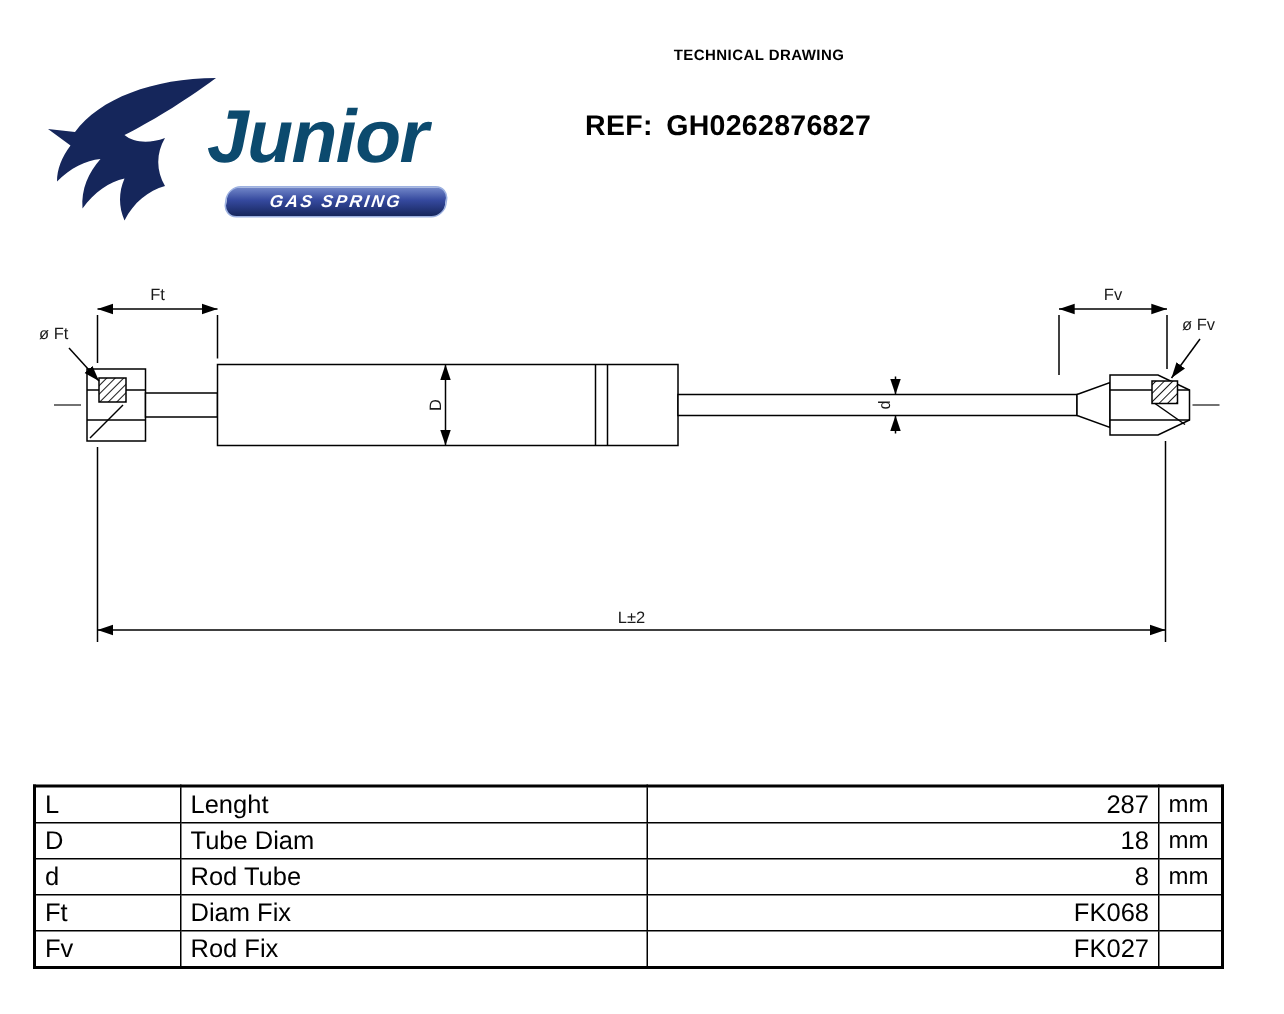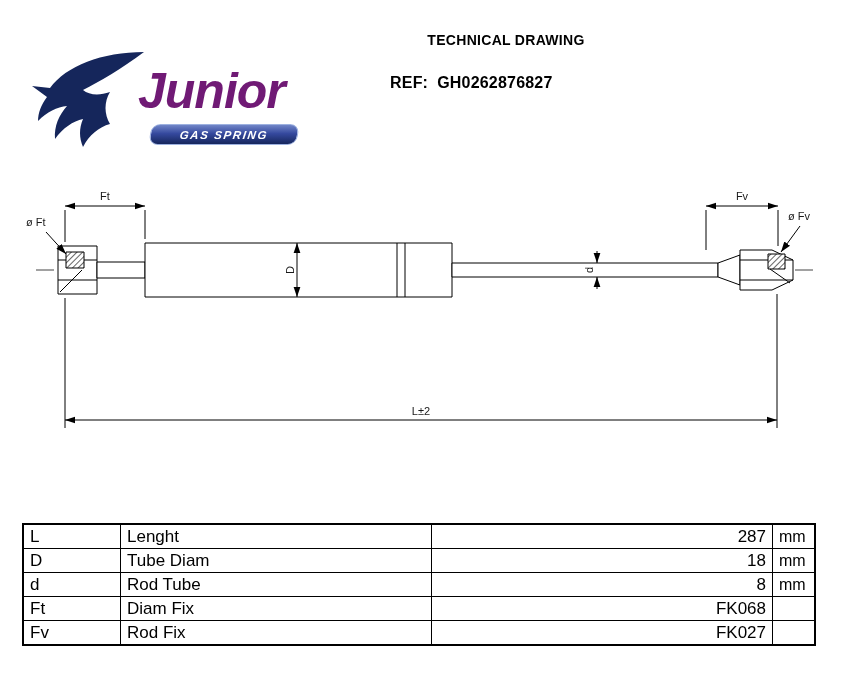--- a/index.html
+++ b/index.html
@@ -3,33 +3,33 @@
 <meta charset="utf-8">
 <style>
   html,body{margin:0;padding:0;background:#fff;}
   .page{
     position:relative;width:856px;height:676px;background:#ffffff;overflow:hidden;
     font-family:"Liberation Sans",sans-serif;color:#000;
   }
   
   .doc-title{
     position:absolute;left:356px;top:32px;width:300px;text-align:center;
-    font-weight:bold;font-size:14px;letter-spacing:.3px;
+    font-weight:bold;font-size:10px;letter-spacing:.3px;
   }
   .doc-ref{
-    position:absolute;left:390px;top:74px;font-weight:bold;font-size:16px;letter-spacing:.2px;
+    position:absolute;left:390px;top:74px;font-weight:bold;font-size:19px;letter-spacing:.2px;
   }
   .doc-ref .ref-value{margin-left:9px;}
   
   .logo{position:absolute;left:26px;top:48px;width:280px;height:115px;}
   .logo-bird{position:absolute;left:0;top:0;}
   .brand{
     position:absolute;left:112px;top:14px;
     font-style:italic;font-weight:bold;font-size:50px;letter-spacing:-1px;
-    color:#701a75;
+    color:#0c4a6e;
   }
   .banner{
     position:absolute;left:124px;top:76px;width:146px;height:19px;
     background:linear-gradient(180deg,#7186c8 0%,#35499e 45%,#16265c 100%);
     border:1px solid #9db1e0;border-radius:9px;
     transform:skewX(-8deg);
     display:flex;align-items:center;justify-content:center;
     color:#fff;font-style:italic;font-weight:bold;font-size:11.5px;letter-spacing:1.6px;
   }
   

